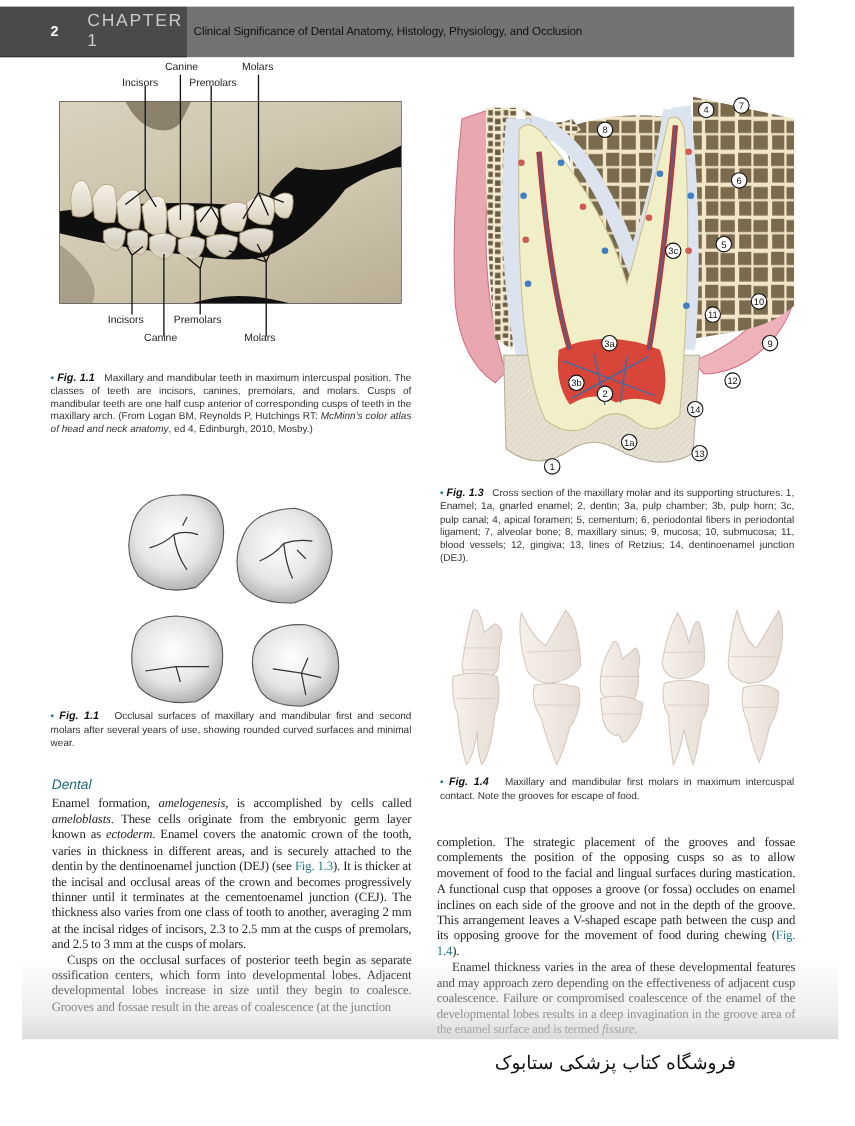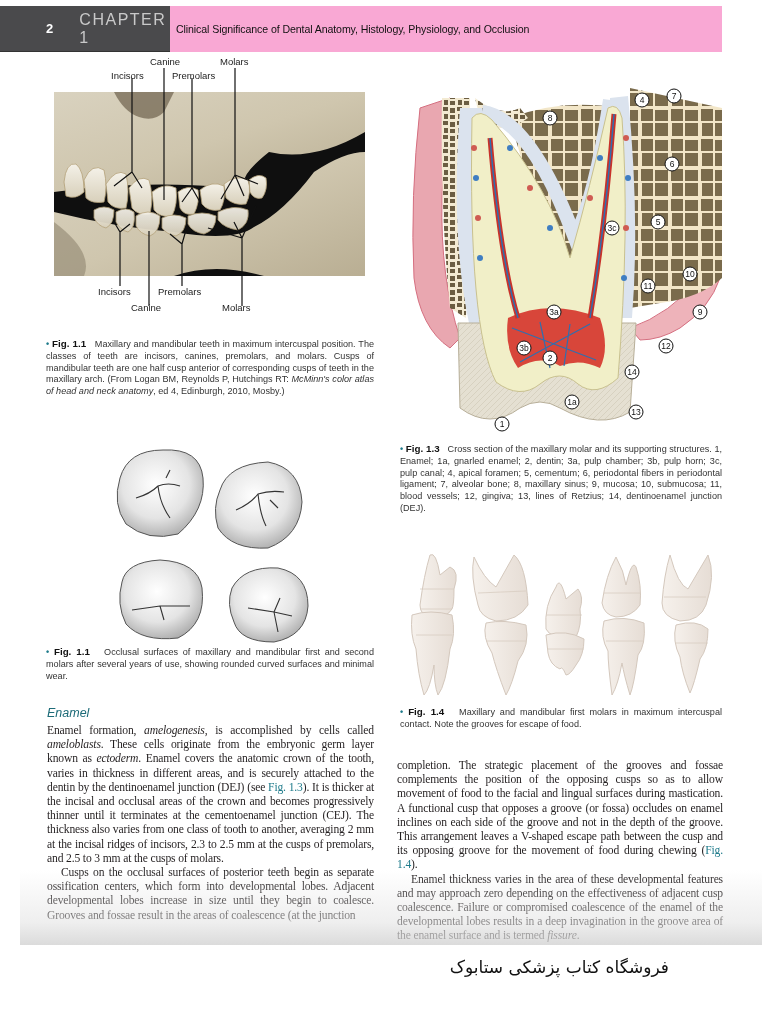--- a/index.html
+++ b/index.html
@@ -4,31 +4,31 @@
 <style>
   * { box-sizing: border-box; margin: 0; padding: 0; }
   html, body { width: 777px; height: 1024px; background: #ffffff; overflow: hidden; }
   body { position: relative; font-family: "Liberation Serif", serif; color: #231f20; }
 
   
   .header { position: absolute; left: 0; top: 6px; width: 722px; height: 46px; display: flex; }
   .header .dark { width: 170px; height: 100%; background: #4a4a4c; display: flex; align-items: center; border-bottom: 1px solid #333; }
   .header .pnum { font-family: "Liberation Sans", sans-serif; font-weight: bold; color: #ffffff; font-size: 13px; margin-left: 46px; width: 38px; }
   .header .chap { font-family: "Liberation Sans", sans-serif; color: #c9c9c9; font-size: 16px; letter-spacing: 1.5px; }
-  .header .light { flex: 1; height: 100%; background: #f9a8d4; display: flex; align-items: center; padding-left: 6px; }
+  .header .light { flex: 1; height: 100%; background: #737373; display: flex; align-items: center; padding-left: 6px; }
   .header .title { font-family: "Liberation Sans", sans-serif; font-size: 10.6px; color: #111; letter-spacing: -0.1px; }
 
   
   .fig11 { position: absolute; left: 54px; top: 54px; width: 312px; height: 262px; }
   .fig11 .photo { position: absolute; left: 0; top: 38px; width: 311px; height: 184px; background: #0e0e0e; overflow: hidden; }
   .fig11 .lbl { position: absolute; font-family: "Liberation Sans", sans-serif; font-size: 9.5px; color: #222; white-space: nowrap; }
   .fig11 svg.lines { position: absolute; left: 0; top: 0; }
 
   .caption { position: absolute; font-family: "Liberation Sans", sans-serif; font-size: 9.1px; line-height: 11.8px; color: #333; text-align: justify; }
-  .caption .fl { font-weight: bold; color: #111; font-size: 9.8px; }
+  .caption .fl { font-weight: bold; color: #111; font-size: 9.8px; font-style: italic; }
   .caption .bullet { color: #1d7a8a; font-weight: bold; }
   .caption i { font-style: italic; }
 
   
   .fig12 { position: absolute; left: 108px; top: 438px; width: 205px; height: 205px; }
 
   
   .fig13 { position: absolute; left: 400px; top: 78px; width: 322px; height: 358px; }
 
   
@@ -335,21 +335,21 @@
       <path d="M204 48 L240 48 M206 96 L244 96"></path>
       <path d="M264 52 L306 52 M276 98 L308 98"></path>
     </g>
   </svg>
 </div>
 
 <div class="caption" style="left:400px; top:706px; width:322px;">
   <span class="bullet">• </span><span class="fl">Fig. 1.4</span>&nbsp;&nbsp; <span>Maxillary and mandibular first molars in maximum intercuspal contact. Note the grooves for escape of food.</span>
 </div>
 
-<h2 class="heading">Enamel</h2>
+<h2 class="heading">Dental</h2>
 
 <div class="col" style="left:47px; top:724px; width:327px;">
   <p><span>Enamel formation, </span><i>amelogenesis</i><span>, is accomplished by cells called </span><i>ameloblasts</i><span>. These cells originate from the embryonic germ layer known as </span><i>ectoderm</i><span>. Enamel covers the anatomic crown of the tooth, varies in thickness in different areas, and is securely attached to the dentin by the dentinoenamel junction (DEJ) (see </span><a>Fig. 1.3</a><span>). It is thicker at the incisal and occlusal areas of the crown and becomes progressively thinner until it terminates at the cementoenamel junction (CEJ). The thickness also varies from one class of tooth to another, averaging 2 mm at the incisal ridges of incisors, 2.3 to 2.5 mm at the cusps of premolars, and 2.5 to 3 mm at the cusps of molars.</span></p>
   <p class="ind">Cusps on the occlusal surfaces of posterior teeth begin as separate ossification centers, which form into developmental lobes. Adjacent developmental lobes increase in size until they begin to coalesce. Grooves and fossae result in the areas of coalescence (at the junction</p>
 </div>
 
 <div class="col" style="left:397px; top:759px; width:326px;">
   <p><span>completion. The strategic placement of the grooves and fossae complements the position of the opposing cusps so as to allow movement of food to the facial and lingual surfaces during mastication. A functional cusp that opposes a groove (or fossa) occludes on enamel inclines on each side of the groove and not in the depth of the groove. This arrangement leaves a V-shaped escape path between the cusp and its opposing groove for the movement of food during chewing (</span><a>Fig. 1.4</a><span>).</span></p>
   <p class="ind"><span>Enamel thickness varies in the area of these developmental features and may approach zero depending on the effectiveness of adjacent cusp coalescence. Failure or compromised coalescence of the enamel of the developmental lobes results in a deep invagination in the groove area of the enamel surface and is termed </span><i>fissure</i><span>.</span></p>
 </div>

